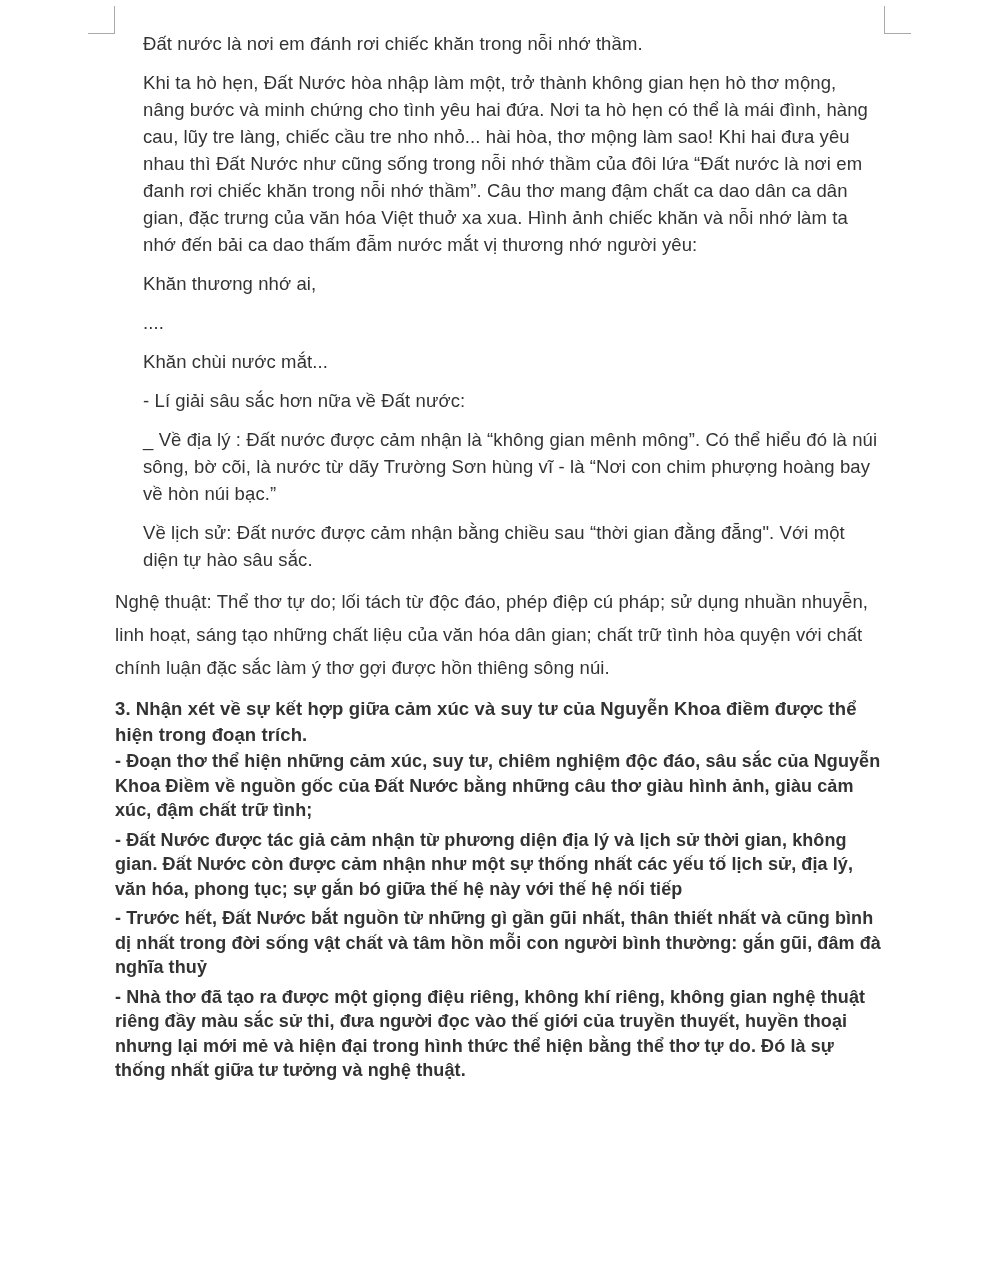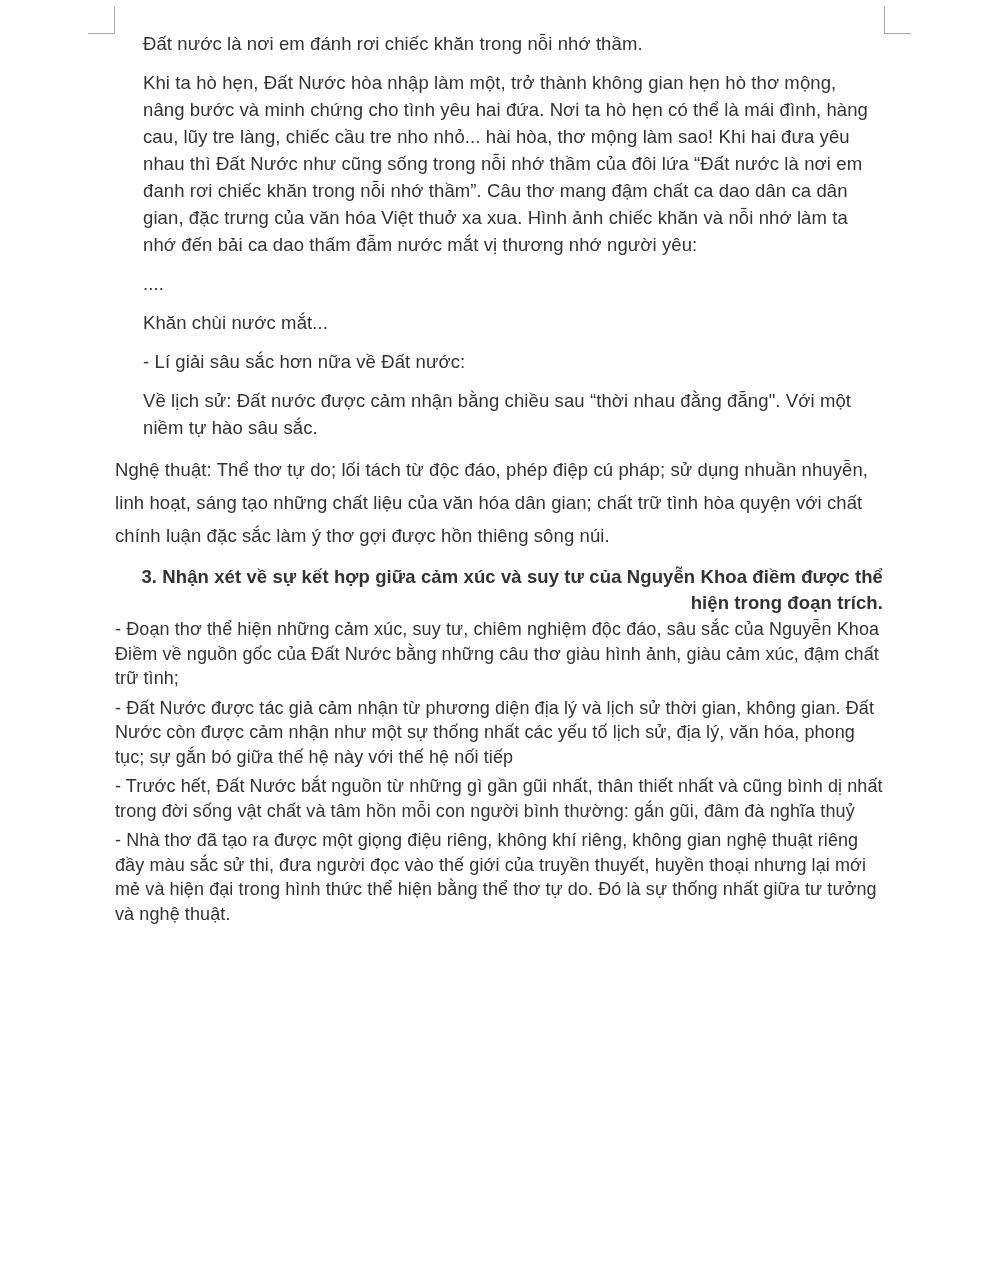--- a/index.html
+++ b/index.html
@@ -27,26 +27,26 @@
     letter-spacing: 0.1px;
   }
   .indent { padding-left: 28px; }
   .spaced {
     line-height: 33px;
   }
   .heading {
     font-weight: 700;
     line-height: 26px;
     margin-bottom: 1px;
-    text-align: right;
   }
   .tight {
     font-size: 18px;
     line-height: 24.5px;
     margin-bottom: 5px;
+    font-weight: bold;
   }
   .crop-mark {
     position: absolute;
     width: 26px;
     height: 27px;
   }
   .crop-mark.tl {
     left: 88px; top: 6px;
     border-right: 1px solid var(--mark-color, #a9a9a9);
     border-bottom: 1px solid var(--mark-color, #a9a9a9);
@@ -73,24 +73,26 @@
 <div class="page">
 
   <span class="crop-mark tl"></span>
   <span class="crop-mark tr"></span>
   <span class="crop-mark bl"></span>
   <span class="crop-mark br"></span>
 
   <div class="content">
     <p class="para indent">Đất nước là nơi em đánh rơi chiếc khăn trong nỗi nhớ thầm.</p>
     <p class="para indent">Khi ta hò hẹn, Đất Nước hòa nhập làm một, trở thành không gian hẹn hò thơ mộng, nâng bước và minh chứng cho tình yêu hai đứa. Nơi ta hò hẹn có thể là mái đình, hàng cau, lũy tre làng, chiếc cầu tre nho nhỏ... hài hòa, thơ mộng làm sao! Khi hai đưa yêu nhau thì Đất Nước như cũng sống trong nỗi nhớ thầm của đôi lứa “Đất nước là nơi em đanh rơi chiếc khăn trong nỗi nhớ thầm”. Câu thơ mang đậm chất ca dao dân ca dân gian, đặc trưng của văn hóa Việt thuở xa xua. Hình ảnh chiếc khăn và nỗi nhớ làm ta nhớ đến bải ca dao thấm đẫm nước mắt vị thương nhớ người yêu:</p>
+    <p class="para indent">Khăn thương nhớ ai,</p>
     <p class="para indent">....</p>
     <p class="para indent">Khăn chùi nước mắt...</p>
     <p class="para indent">- Lí giải sâu sắc hơn nữa về Đất nước:</p>
-    <p class="para indent">Về lịch sử: Đất nước được cảm nhận bằng chiều sau “thời nhau đằng đẵng". Với một niềm tự hào sâu sắc.</p>
+    <p class="para indent">_ Về địa lý : Đất nước được cảm nhận là “không gian mênh mông”. Có thể hiểu đó là núi sông, bờ cõi, là nước từ dãy Trường Sơn hùng vĩ - là “Nơi con chim phượng hoàng bay về hòn núi bạc.”</p>
+    <p class="para indent">Về lịch sử: Đất nước được cảm nhận bằng chiều sau “thời gian đằng đẵng". Với một diện tự hào sâu sắc.</p>
     <p class="para spaced">Nghệ thuật: Thể thơ tự do; lối tách từ độc đáo, phép điệp cú pháp; sử dụng nhuần nhuyễn, linh hoạt, sáng tạo những chất liệu của văn hóa dân gian; chất trữ tình hòa quyện với chất chính luận đặc sắc làm ý thơ gợi được hồn thiêng sông núi.</p>
     <h3 class="para heading">3. Nhận xét về sự kết hợp giữa cảm xúc và suy tư của Nguyễn Khoa điềm được thể hiện trong đoạn trích.</h3>
     <p class="para tight">-  Đoạn thơ thể hiện những cảm xúc, suy tư, chiêm nghiệm độc đáo, sâu sắc của Nguyễn Khoa Điềm về nguồn gốc của Đất Nước bằng những câu thơ giàu hình ảnh, giàu cảm xúc, đậm chất trữ tình;</p>
     <p class="para tight">-  Đất Nước được tác giả cảm nhận từ phương diện địa lý và lịch sử thời gian, không gian. Đất Nước còn được cảm nhận như một sự thống nhất các yếu tố lịch sử, địa lý, văn hóa, phong tục; sự gắn bó giữa thế hệ này với thế hệ nối tiếp</p>
     <p class="para tight">- Trước hết, Đất Nước bắt nguồn từ những gì gần gũi nhất, thân thiết nhất và cũng bình dị nhất trong đời sống vật chất và tâm hồn mỗi con người bình thường: gắn gũi, đâm đà nghĩa thuỷ</p>
     <p class="para tight">- Nhà thơ đã tạo ra được một giọng điệu riêng, không khí riêng, không gian nghệ thuật riêng đầy màu sắc sử thi, đưa người đọc vào thế giới của truyền thuyết, huyền thoại nhưng lại mới mẻ và hiện đại trong hình thức thể hiện bằng thể thơ tự do. Đó là sự thống nhất giữa tư tưởng và nghệ thuật.</p>
   </div>
 
 </div>
 

